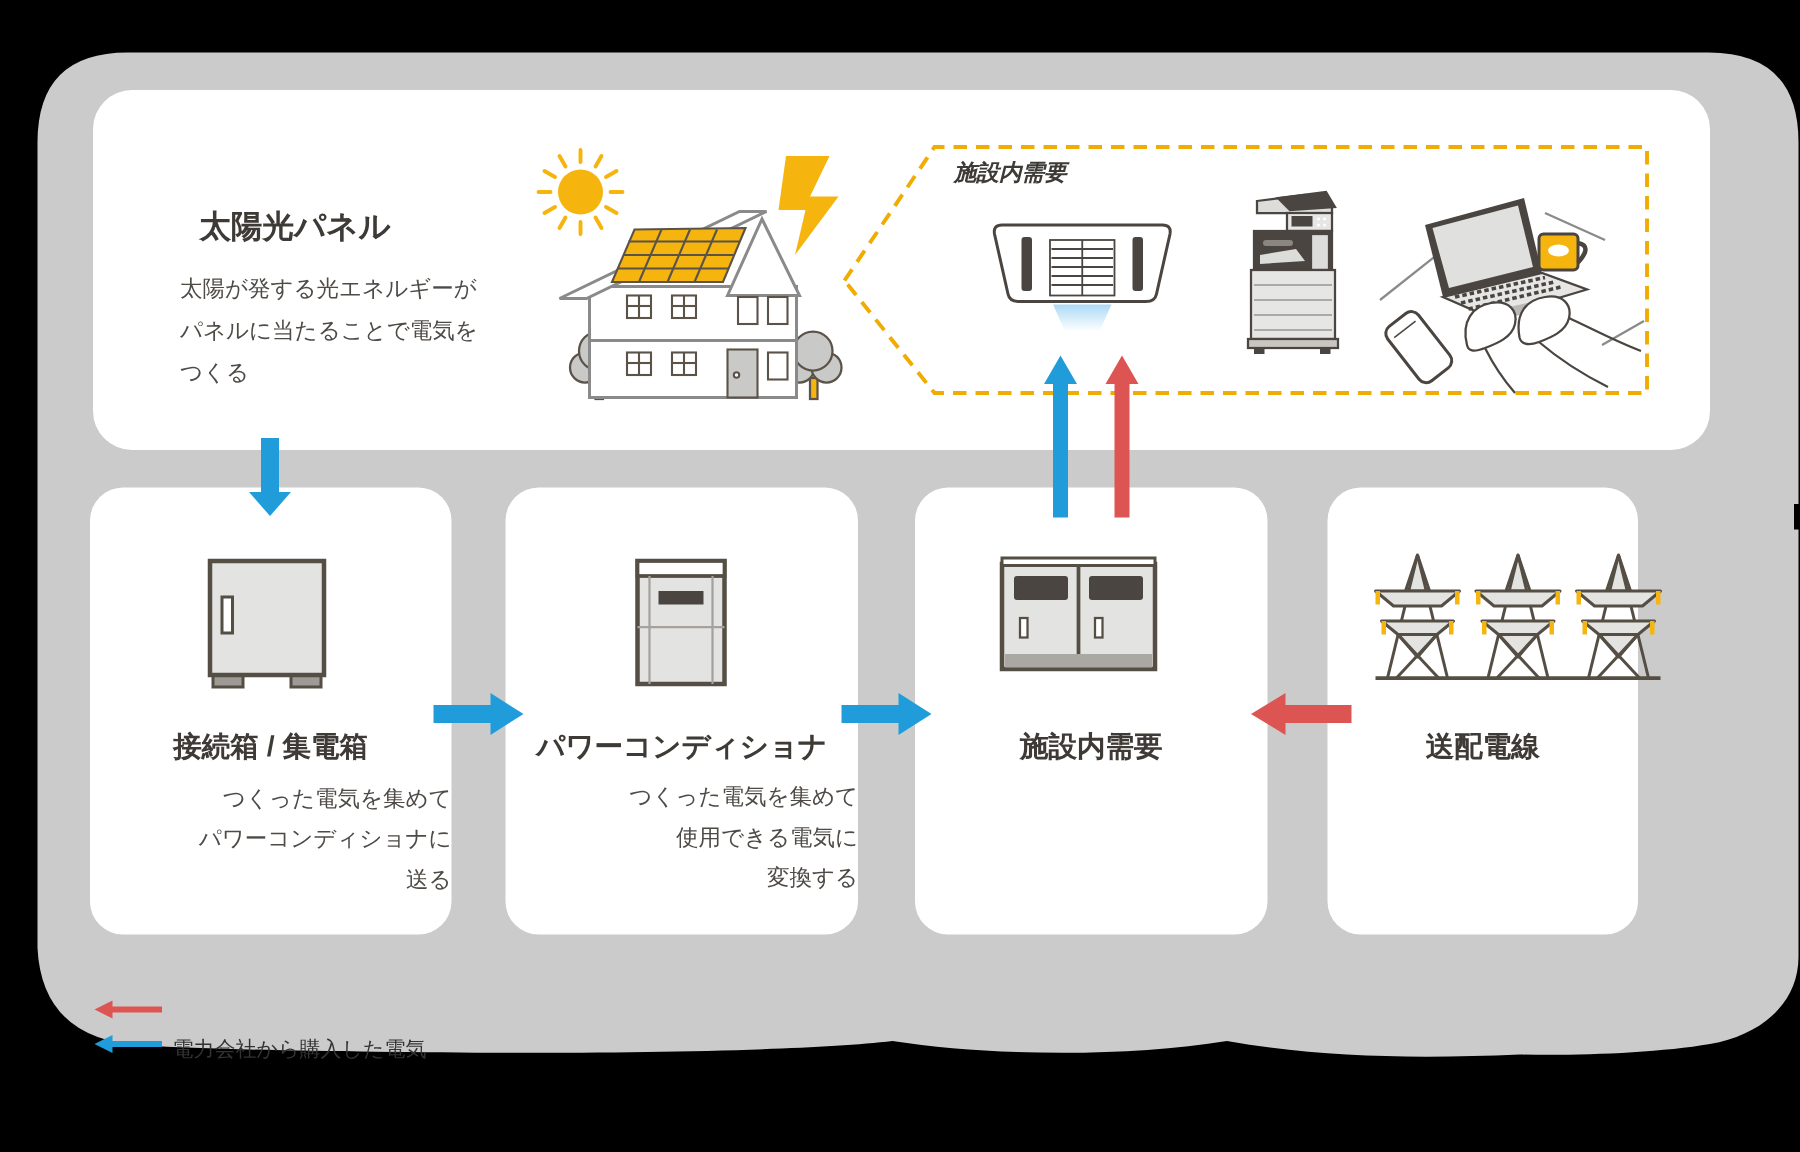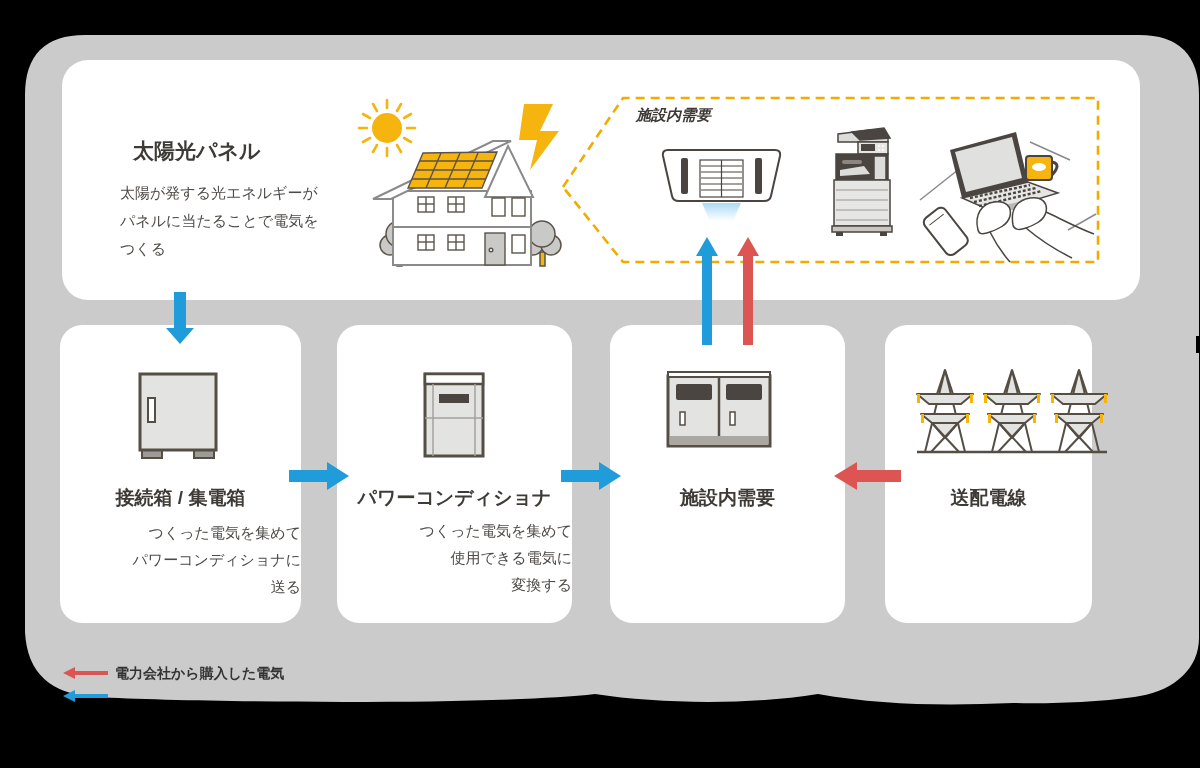--- a/index.html
+++ b/index.html
@@ -34,21 +34,21 @@
   #demand-label{position:absolute;left:636px;top:106px;font-size:15px;font-weight:700;
                 color:var(--ink);z-index:2;font-style:italic;}
 
   .illus{z-index:2;}
   .arrow{z-index:3;}
 
   .f-blue{fill:var(--blue);}
   .f-red{fill:var(--red);}
   .s-dash{stroke:var(--dash_yellow);}
 
-  .legend-label{position:absolute;left:115px;font-size:14px;font-weight:700;color:#333;z-index:2;}
+  .legend-label{position:absolute;left:115px;font-size:14px;font-weight:400;color:#333;z-index:2;margin-top:26px;}
 
   #edge-fragment{position:absolute;left:1196px;top:336px;width:4px;height:17px;background:#000;z-index:4;}
 </style>
 </head>
 <body>
 
 <div class="stage">
 
   <svg id="bg-svg" width="1200" height="768" viewBox="0 0 1200 768">
     <path fill="var(--surface)" d="

